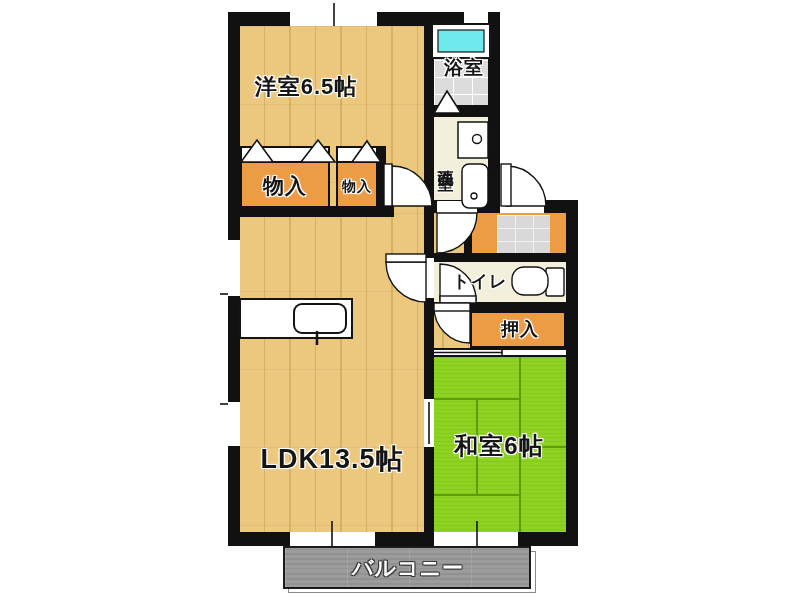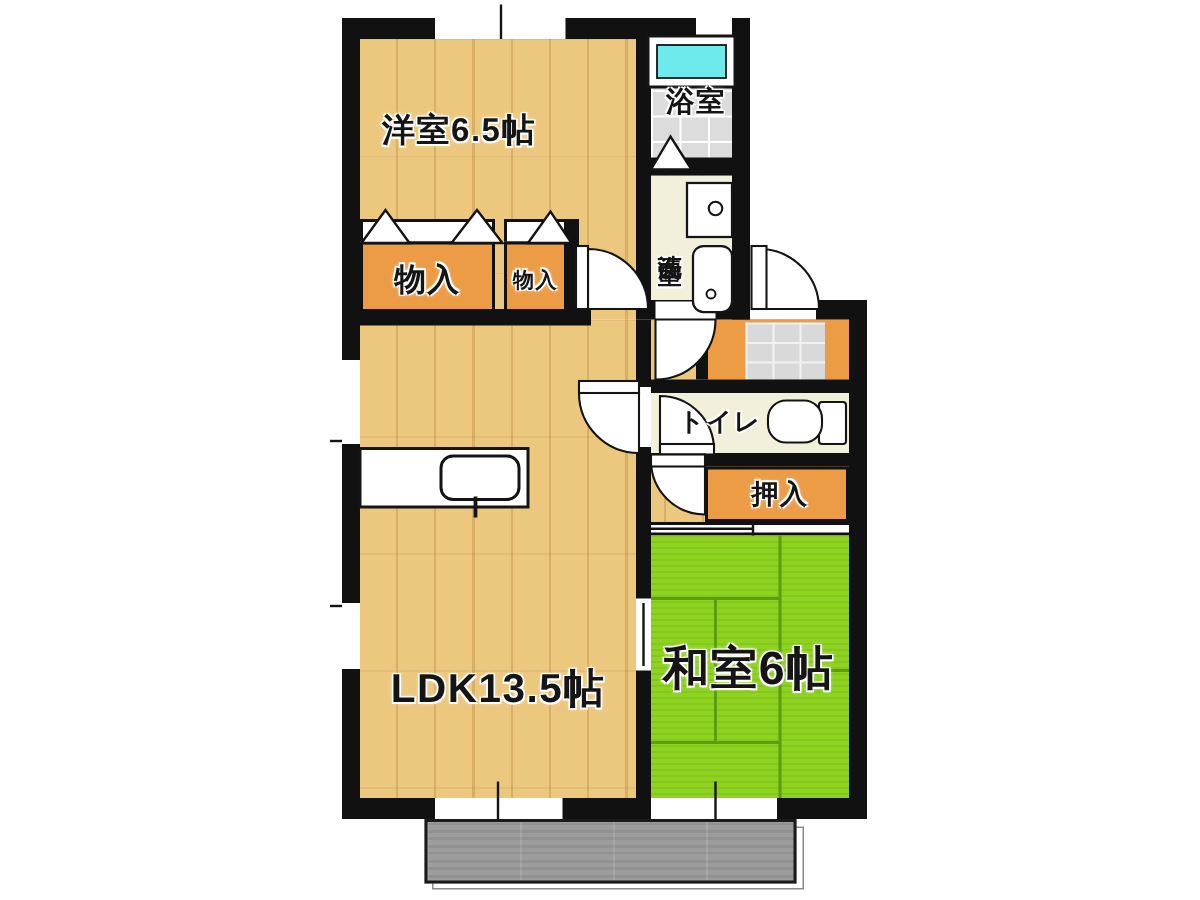--- a/index.html
+++ b/index.html
@@ -185,16 +185,17 @@
   </svg>
 
   <div class="lbl" style="left:306px;top:87px;font-size:22px;">洋室6.5帖</div>
   <div class="lbl" style="left:464px;top:68px;font-size:19px;">浴室</div>
   <div class="lbl lbl-vert" style="left:445px;top:160px;font-size:16px;font-weight:700;color:#151515;text-shadow:-1px -1px 0 #fff,1px -1px 0 #fff,-1px 1px 0 #fff,1px 1px 0 #fff;">洗面室</div>
   <div class="lbl" style="left:285px;top:186px;font-size:21px;">物入</div>
   <div class="lbl" style="left:357px;top:187px;font-size:14px;">物入</div>
   <div class="lbl" style="left:480px;top:281px;font-size:17px;">トイレ</div>
   <div class="lbl" style="left:520px;top:329px;font-size:18px;text-align:center;">押入</div>
   <div class="lbl" style="left:332px;top:459px;font-size:27px;">LDK13.5帖</div>
-  <div class="lbl" style="left:499px;top:446px;font-size:31px;">和室6帖</div>
+  <div class="lbl" style="left:499px;top:446px;font-size:24px;">和室6帖</div>
+  <div class="lbl lbl-balcony" style="left:408px;top:568px;font-size:21px;">バルコニー</div>
 
 
 </div>
 
 </body></html>

